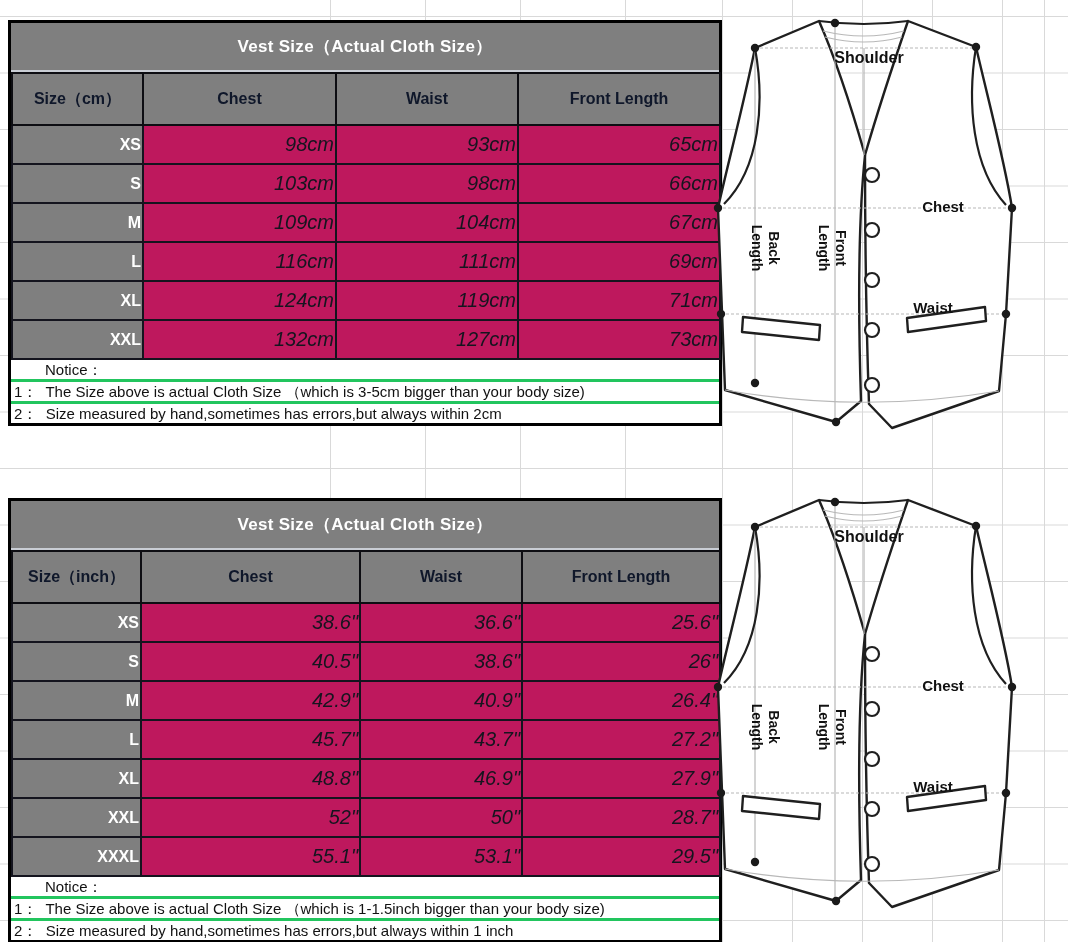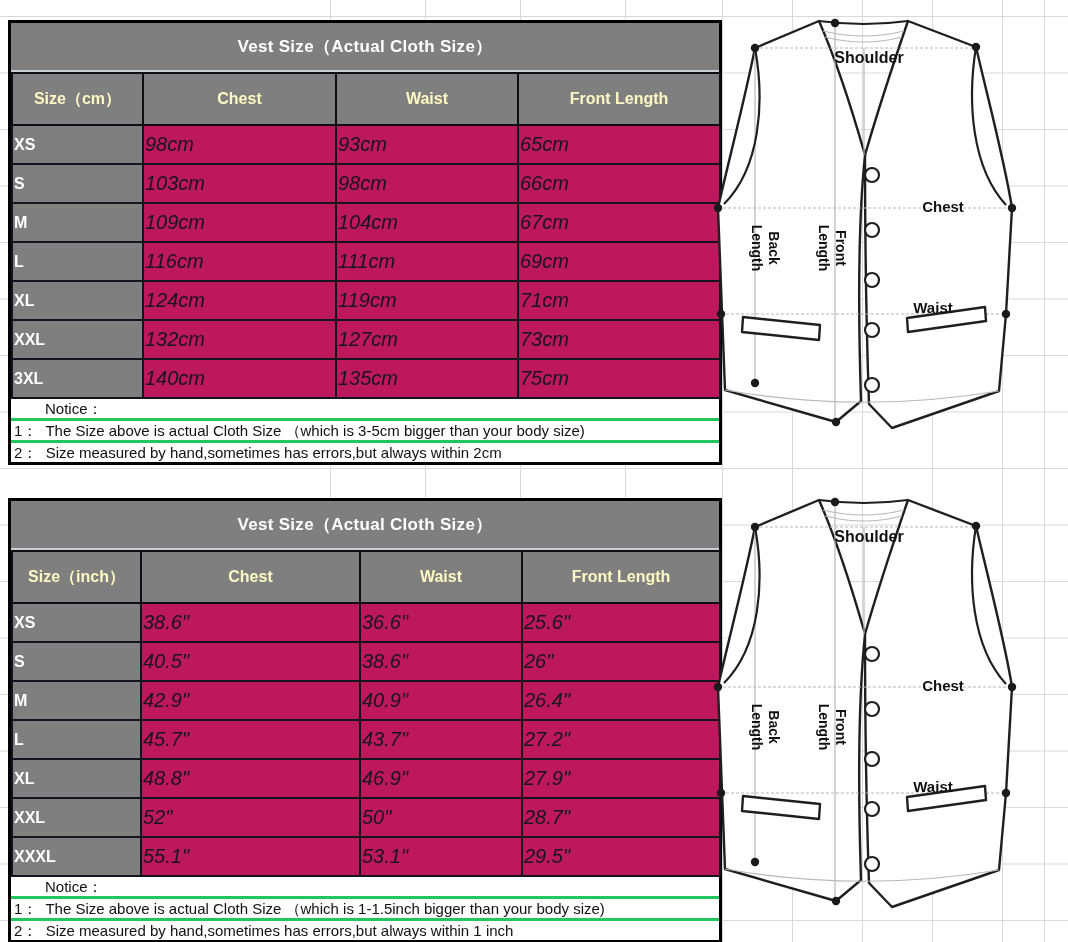--- a/index.html
+++ b/index.html
@@ -15,24 +15,24 @@
   }
   .title-row{
     height:47px;background:#7f7f7f;color:#fff;
     display:flex;align-items:center;justify-content:center;
     font-size:17px;font-weight:bold;letter-spacing:.3px;
     border-bottom:2px solid #c9cdd4;
     text-align:center;
   }
   table.size-table{width:100%;border-collapse:collapse;table-layout:fixed;}
   table.size-table th{
-    height:48px;background:#7f7f7f;color:#fef9c3;font-size:16px;font-weight:bold;
+    height:48px;background:#7f7f7f;color:#0f172a;font-size:16px;font-weight:bold;
     border:2px solid #0d0d12;text-align:center;
   }
-  table.size-table td{height:35px;border:2px solid #14141e;text-align:left;vertical-align:middle;}
+  table.size-table td{height:35px;border:2px solid #14141e;text-align:right;vertical-align:middle;}
   td.size-label{background:#7f7f7f;color:#fff;font-weight:bold;font-size:16px;}
   td.val{background:#be185d;color:#15151f;font-size:20px;font-style:italic;}
   .notice{background:#fff;color:#111;}
   .notice-line{
     font-size:15px;line-height:18px;padding:1px 4px 0 3px;
     border-top:3px solid #22c55e;white-space:pre-wrap;
   }
   .notice-line.heading{border-top:none;margin-left:31px;}
   .vest{position:absolute;left:712px;width:318px;height:438px;z-index:2;}
   svg text{font-family:"Liberation Sans",sans-serif;}
@@ -119,26 +119,20 @@
         <td class="val">124cm</td>
         <td class="val">119cm</td>
         <td class="val">71cm</td>
       </tr>
       <tr>
         <td class="size-label">XXL</td>
         <td class="val">132cm</td>
         <td class="val">127cm</td>
         <td class="val">73cm</td>
       </tr>
-      <tr>
-        <td class="size-label">3XL</td>
-        <td class="val">140cm</td>
-        <td class="val">135cm</td>
-        <td class="val">75cm</td>
-      </tr>
     </tbody>
   </table>
   <div class="notice">
     <div class="notice-line heading">Notice：</div>
     <div class="notice-line">1：  The Size above is actual Cloth Size （which is 3-5cm bigger than your body size)</div>
     <div class="notice-line">2：  Size measured by hand,sometimes has errors,but always within 2cm</div>
   </div>
 </div>
 
 <div class="size-card" style="top:498px;">

